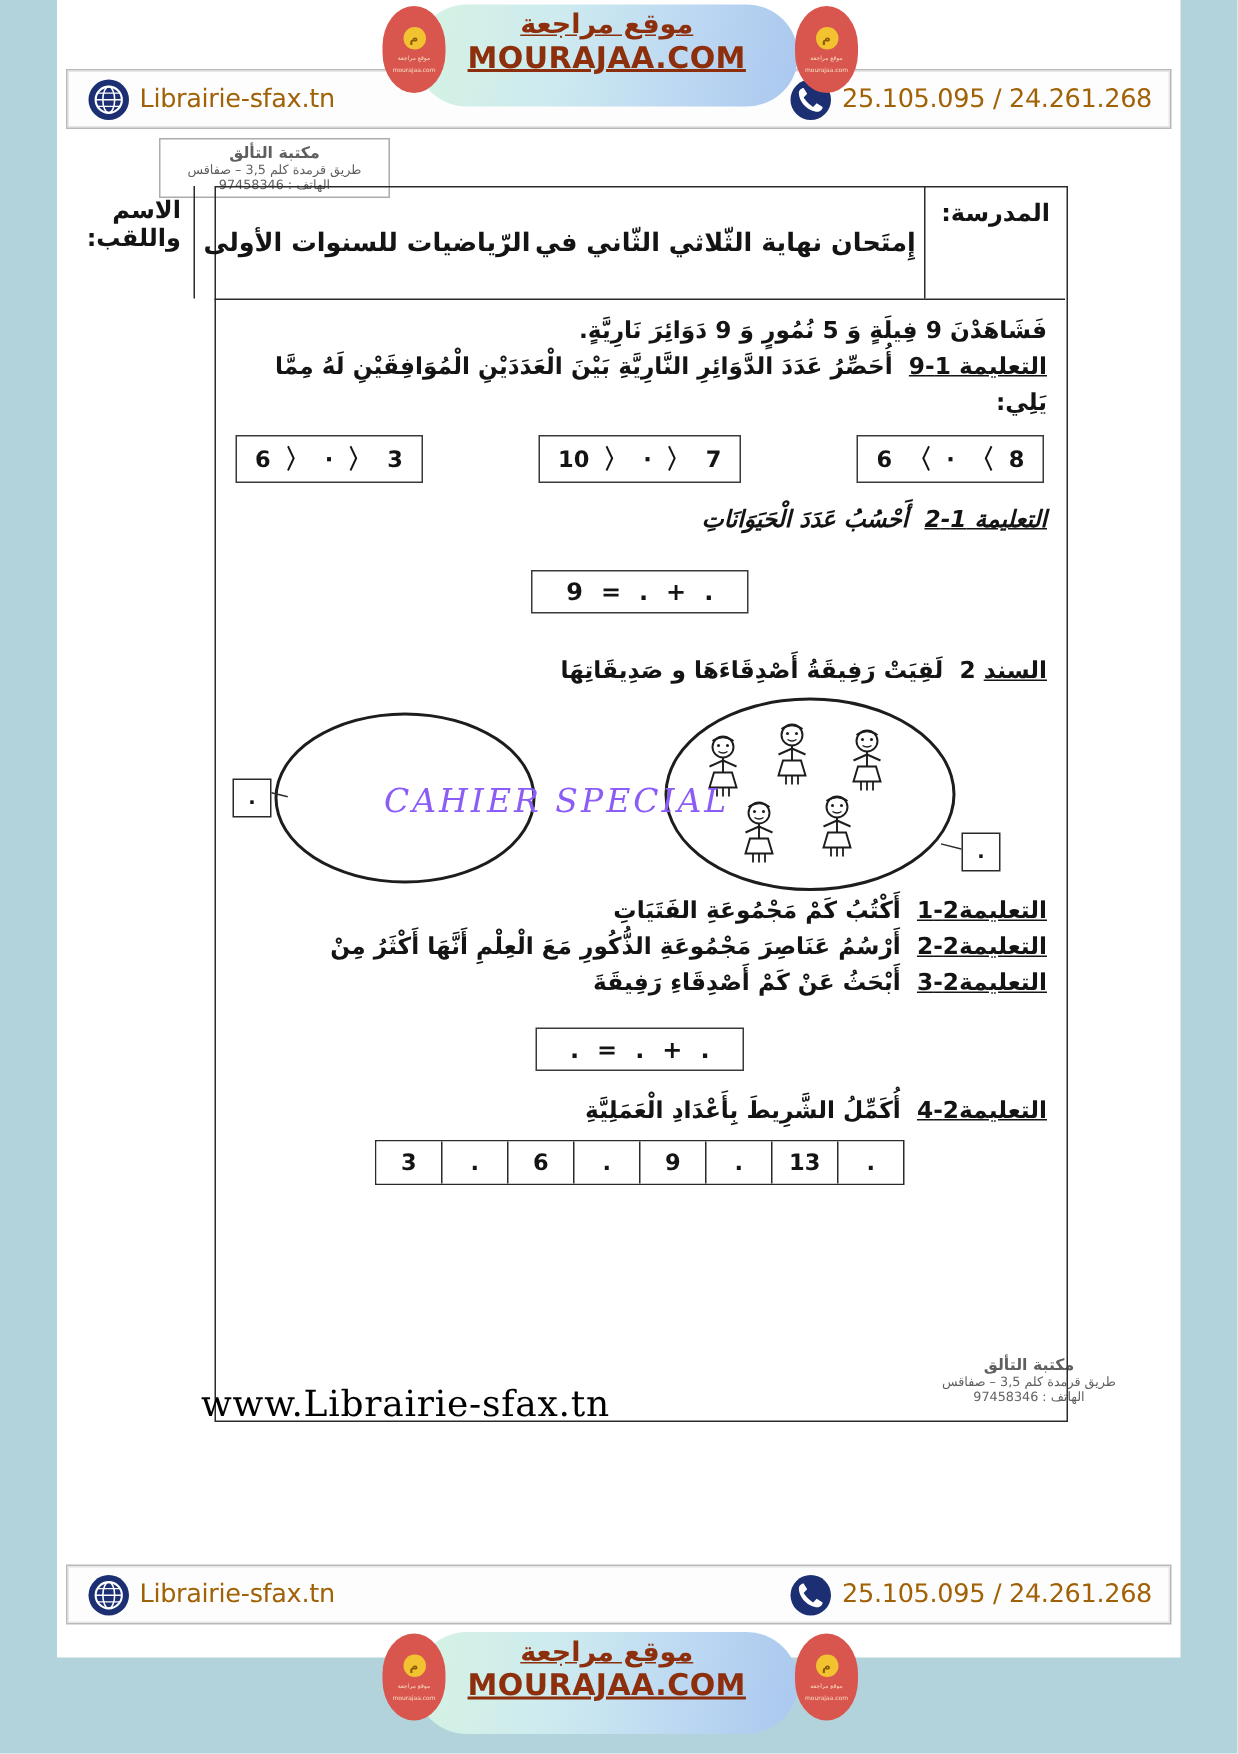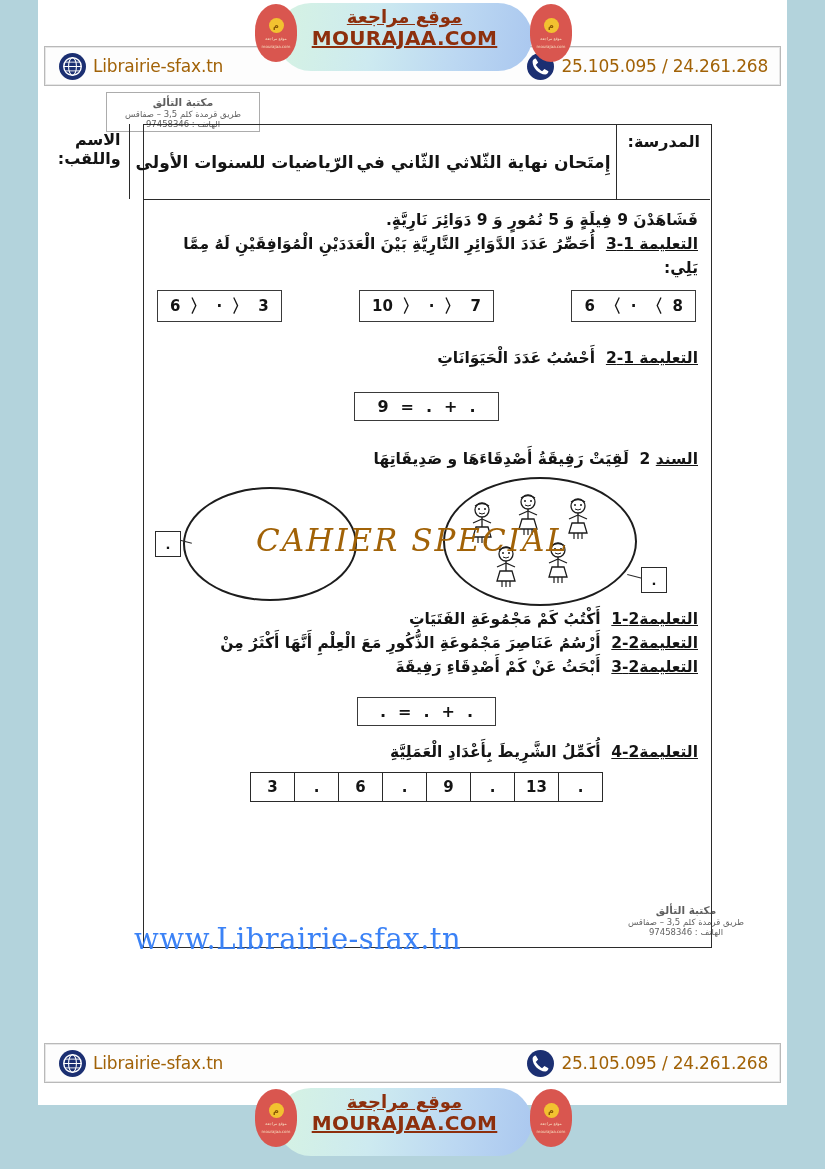--- a/index.html
+++ b/index.html
@@ -149,26 +149,26 @@
     position:absolute;font-family:"DejaVu Sans",sans-serif;direction:rtl;
     color:#3c3c3c;text-align:center;opacity:.82;
   }
   #stamp-top{left:0px;top:0px;width:148px;border:1px solid #9a9a9a;padding:3px 2px 2px;background:#fff;}
   #stamp-bottom{left:500px;top:812px;width:160px;}
   .stamp .s1{font-size:10.5px;font-weight:bold;}
   .stamp .s2{font-size:8.5px;margin-top:1px;}
   .stamp .s3{font-size:8.5px;}
   #watermark{
     position:absolute;left:28px;top:830px;
-    font-family:"DejaVu Serif", serif;font-size:29px;color:#3b82f6;
+    font-family:"DejaVu Serif", serif;font-size:24px;color:#000000;
     letter-spacing:.5px;white-space:nowrap;
   }
   #ghost{
     position:absolute;left:150px;top:430px;
-    font-family:"DejaVu Serif", serif;font-size:31px;color:#a16207;
+    font-family:"DejaVu Serif", serif;font-size:22px;color:#8b5cf6;
     font-style:italic;letter-spacing:2px;
   }
 </style>
 </head>
 <body>
 
 <div id="sheet">
 
   <div class="banner" id="banner-top">
     <div class="bitem site">
@@ -238,21 +238,21 @@
         <span class="h-label ar">الاسم واللقب:</span>
       </div>
     </div>
 
     <div id="body">
 
       <div class="line r ar">
         <span>فَشَاهَدْنَ 9 فِيلَةٍ وَ 5 نُمُورٍ وَ 9 دَوَائِرَ نَارِيَّةٍ.</span>
       </div>
       <div class="line r ar">
-        <span class="lbl">التعليمة 1-3</span>
+        <span class="lbl">التعليمة 1-9</span>
         &nbsp;<span>أُحَصِّرُ عَدَدَ الدَّوَائِرِ النَّارِيَّةِ بَيْنَ الْعَدَدَيْنِ الْمُوَافِقَيْنِ لَهُ مِمَّا يَلِي:</span>
       </div>
 
       <div class="boxrow">
         <div class="ibox">
           <span>6</span>
           <span class="gt">〉</span>
           <span>·</span>
           <span class="gt">〉</span>
           <span>3</span>
@@ -266,21 +266,21 @@
         </div>
         <div class="ibox">
           <span>6</span>
           <span class="gt">〈</span>
           <span>·</span>
           <span class="gt">〈</span>
           <span>8</span>
         </div>
       </div>
 
-      <div class="line r ar" style="margin-top:24px;">
+      <div class="line r ar" style="margin-top:12px;font-style:italic;">
         <span class="lbl">التعليمة 1-2</span>
         &nbsp;<span>أَحْسُبُ عَدَدَ الْحَيَوَانَاتِ</span>
       </div>
 
       <div class="eqwrap" style="margin-top:22px;">
         <div class="eqbox">
           <span>9</span>
           <span>=</span>
           <span>.</span>
           <span>+</span>

